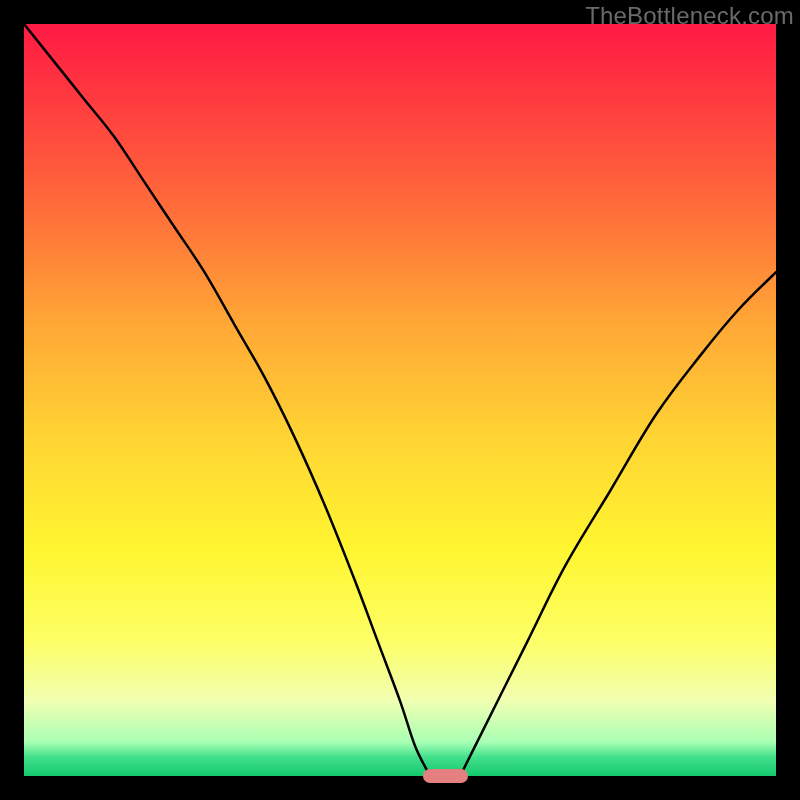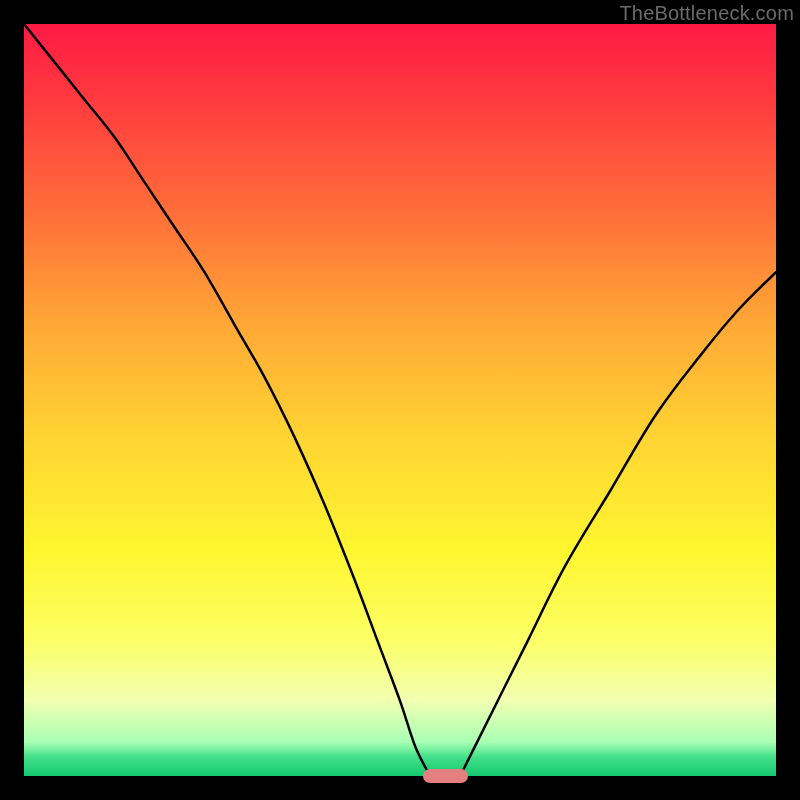--- a/index.html
+++ b/index.html
@@ -31,21 +31,21 @@
     left: 0;
     top: 0;
     width: 752px;
     height: 752px;
   }
   .watermark {
     position: absolute;
     top: 2px;
     right: 6px;
     color: #6a6a6a;
-    font-size: 20px;
+    font-size: 24px;
     letter-spacing: 0.2px;
     font-weight: 400;
     margin-left: 8px;
   }
   .marker {
     position: absolute;
     height: 14px;
     border-radius: 7px;
     background: #e58080;
   }

